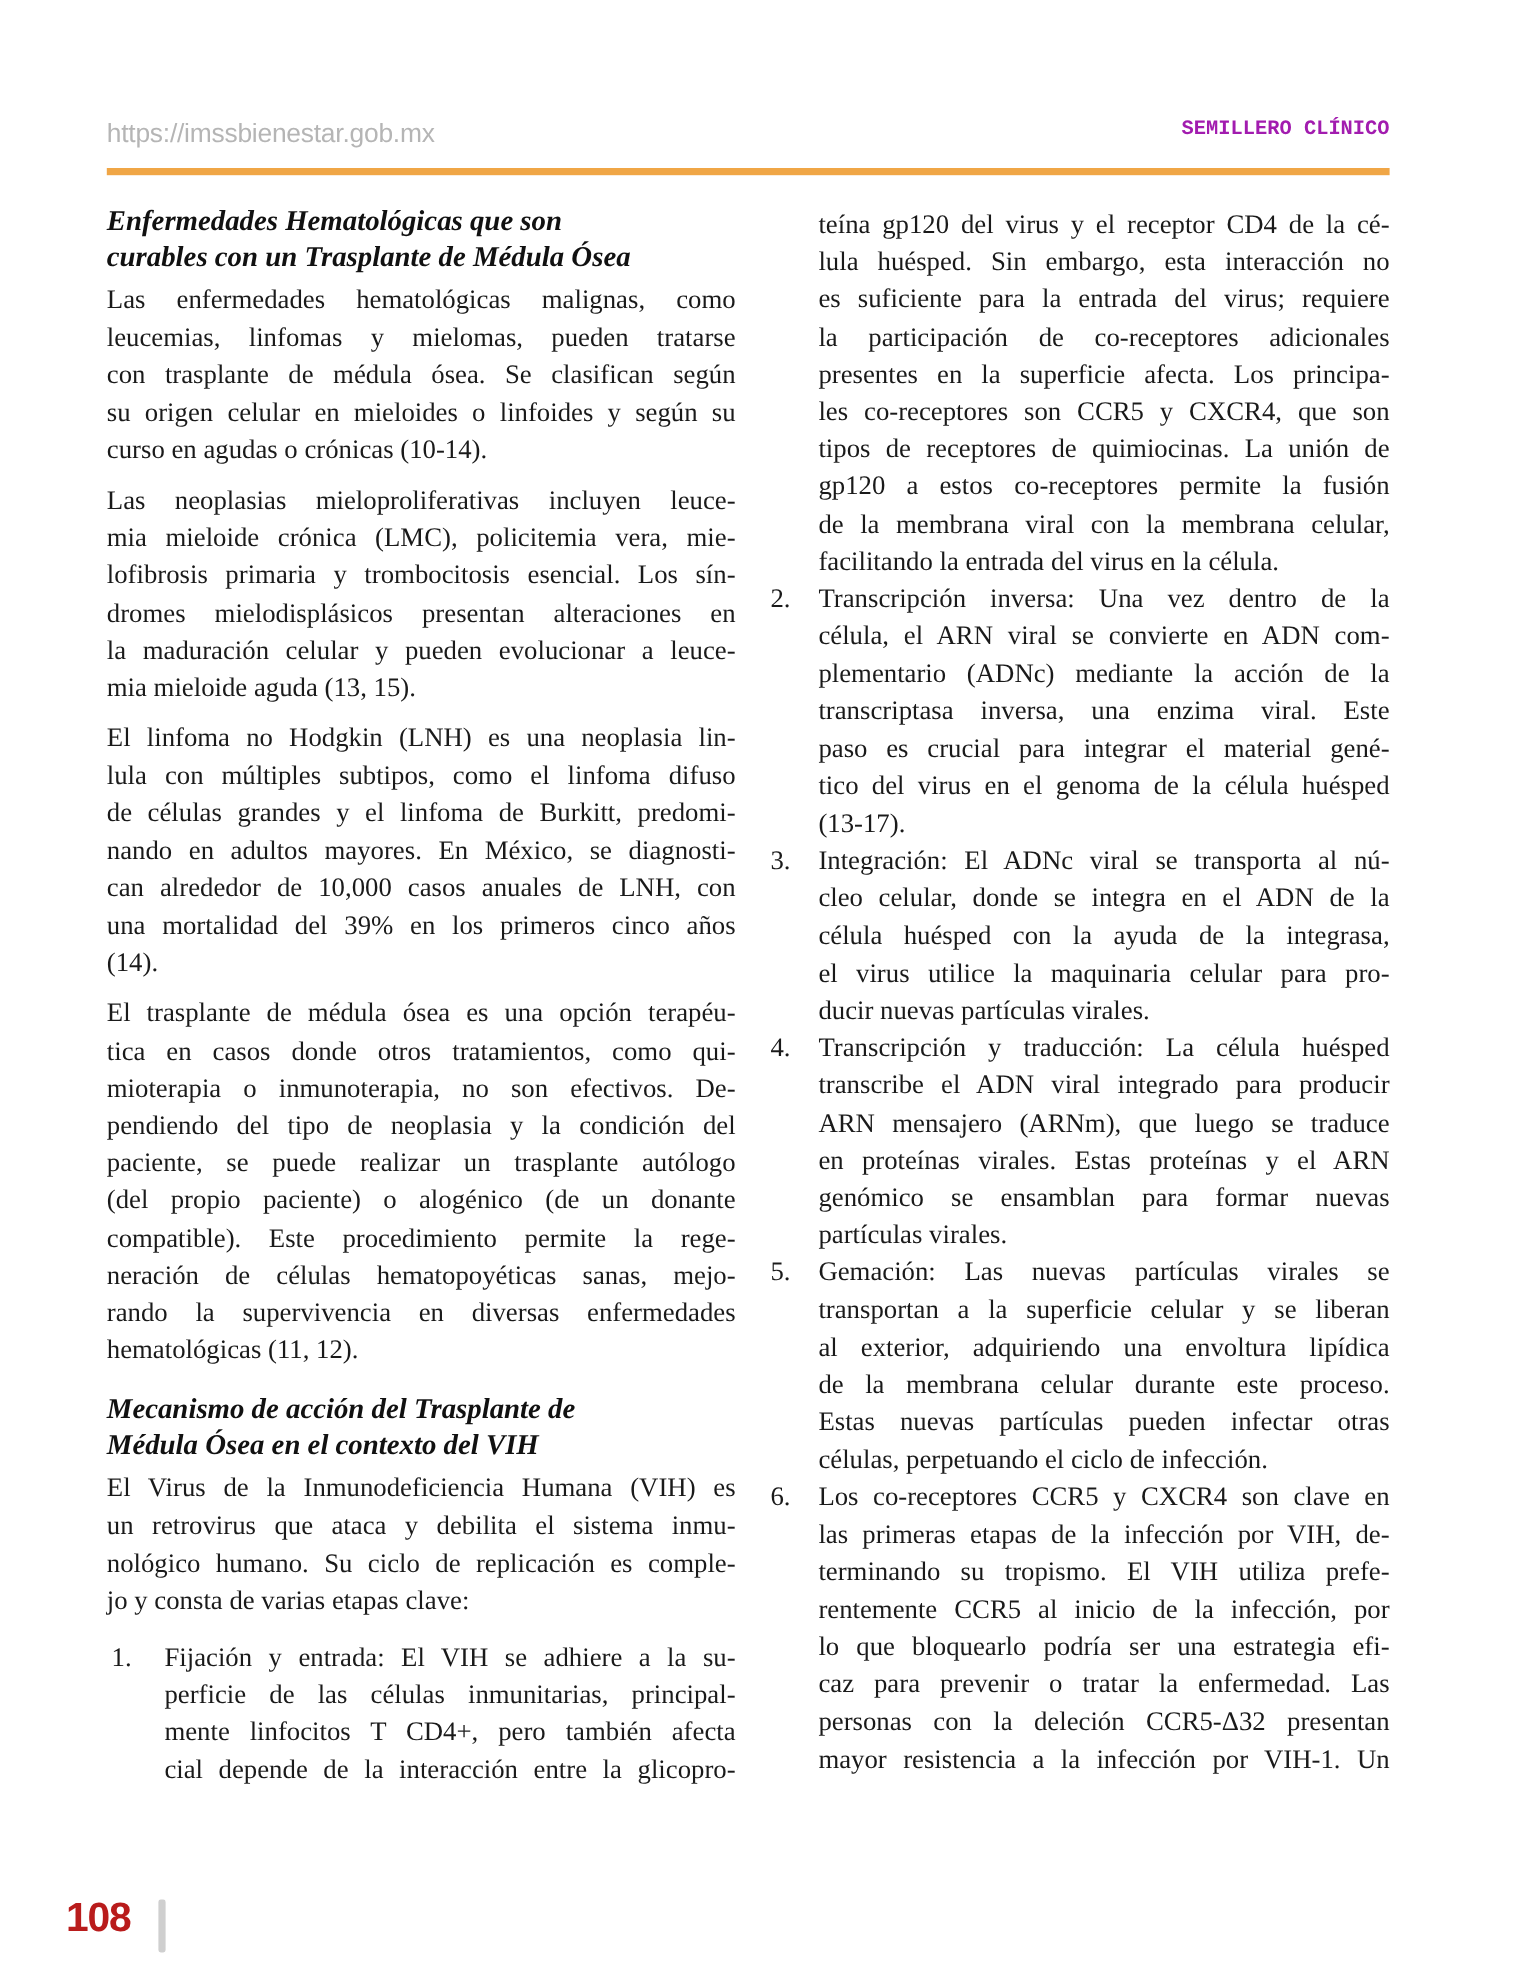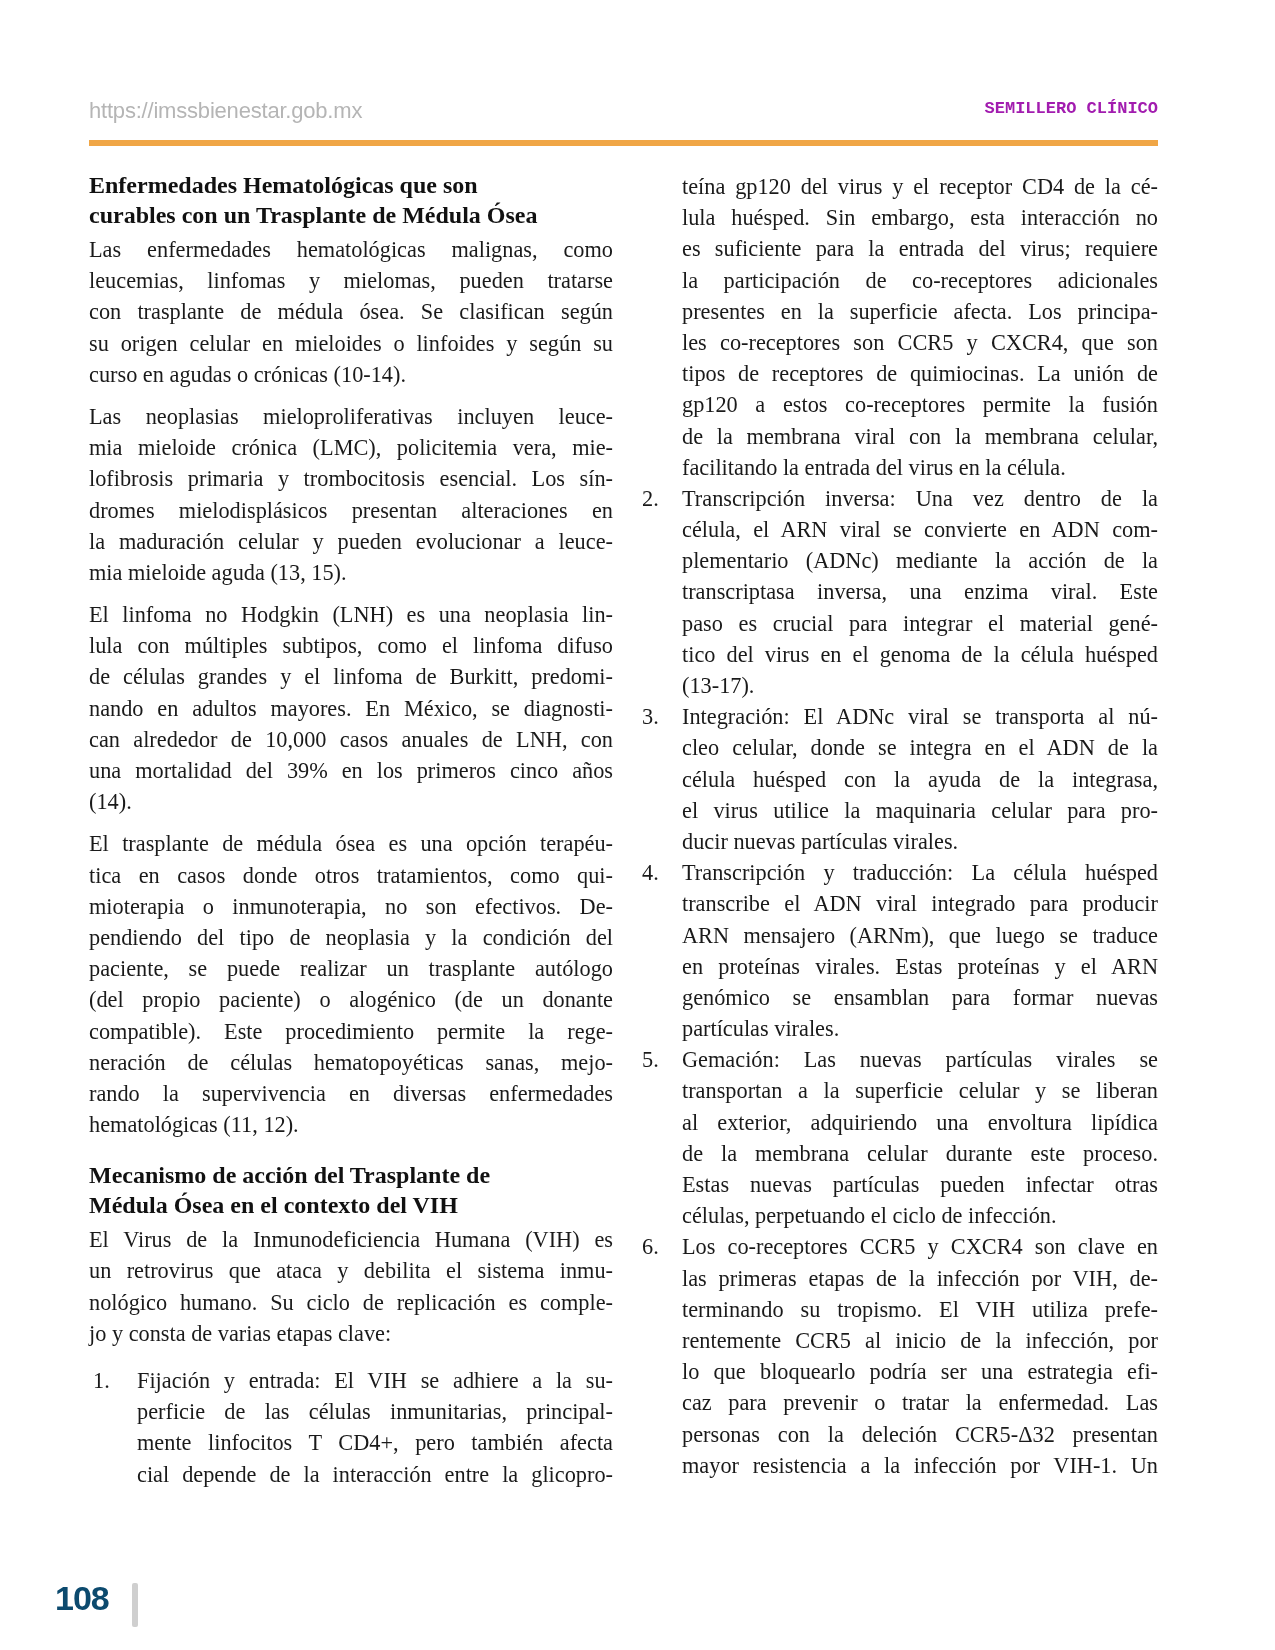--- a/index.html
+++ b/index.html
@@ -9,34 +9,34 @@
                 font-size: 22px; color: #b5b5b5; letter-spacing: -0.2px; }
   .header-section { position: absolute; right: 117px; top: 99px; font-family: Liberation Mono, monospace;
                     font-size: 17px; font-weight: bold; color: #a21caf; letter-spacing: 0px; }
   .header-rule { position: absolute; left: 89px; top: 140px; width: 1069px; height: 6px; background: #f0a646; }
 
   .col { position: absolute; top: 171px; }
   .col-left { left: 89px; width: 524px; }
   .col-right { left: 640px; width: 518px; }
 
   .heading { font-family: "Liberation Serif", serif; font-weight: bold; font-size: 24px;
-             line-height: 29.5px; color: #111; margin: 0 0 4px 0; }
+             line-height: 29.5px; color: #111; margin: 0 0 4px 0; font-style: italic; }
   .para { margin: 0 0 11px 0; }
   .line { font-family: "Liberation Serif", serif; font-size: 22.3px; line-height: 31.2px; height: 31.2px;
           text-align: justify; text-align-last: justify; white-space: nowrap; overflow: visible; }
   .line.last { text-align-last: left; }
   .li { position: relative; padding-left: 48px; margin: 0; }
   .li .num { position: absolute; left: 4px; top: 0; font-family: "Liberation Serif", serif;
              font-size: 22.3px; line-height: 31.2px; }
   .col-right .li { padding-left: 42px; }
   .col-right .li .num { left: 2px; }
   .gap-sm { height: 10px; }
 
   .footer-page { position: absolute; left: 55px; top: 1579px; font-family: "Liberation Sans", sans-serif;
-                 font-weight: bold; font-size: 34px; color: #0c4a6e; letter-spacing: -1px; }
+                 font-weight: bold; font-size: 34px; color: #b91c1c; letter-spacing: -1px; }
   .footer-bar { position: absolute; left: 132px; top: 1583px; width: 6px; height: 44px; background: #cfcfcf; border-radius: 2px; }
   .footer-title { position: absolute; left: 159px; top: 1684px; font-family: "Liberation Sans", sans-serif;
                   font-size: 24px; color: #404040; }
   .footer-title b { font-weight: bold; }
 </style>
 </head>
 <body>
 
 <div class="header-url">https://imssbienestar.gob.mx</div>
 <div class="header-section">SEMILLERO CLÍNICO</div>

